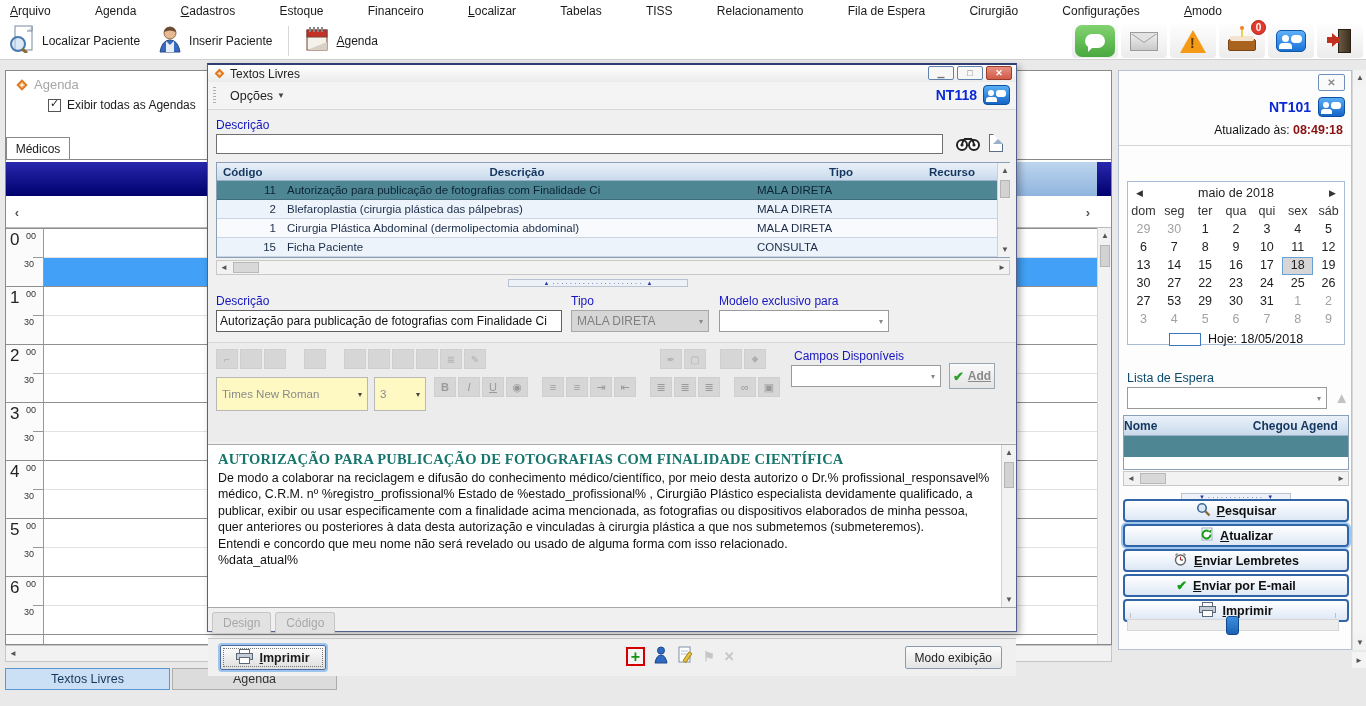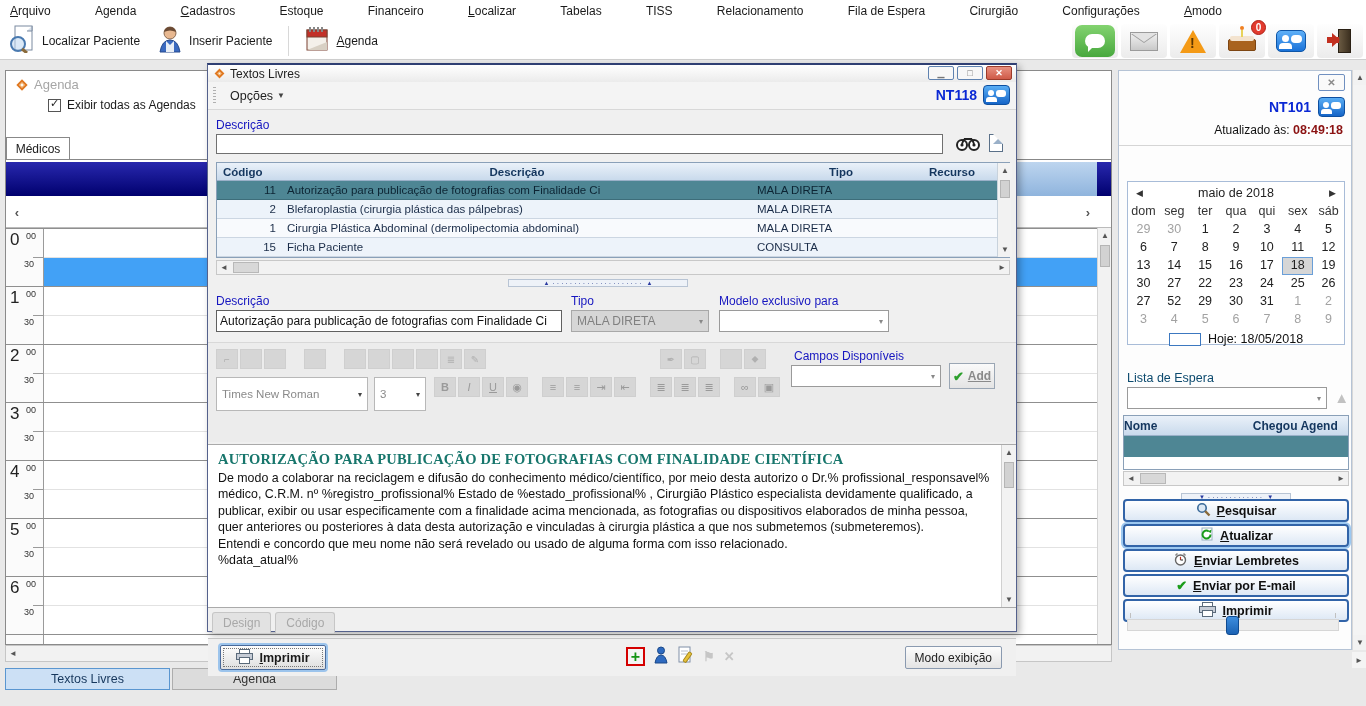--- a/index.html
+++ b/index.html
@@ -119,21 +119,21 @@
 .combo{position:absolute;height:22px;border:1px solid #9a9a9a;background:#fff;display:flex;align-items:center;justify-content:space-between;padding:0 5px;font-size:12px;color:#333}
 .combo .dd{color:#888}
 .combo.dis{background:#d6d6d6;color:#808080;border-color:#a8a8a8}
 .frm-tip{left:363px;top:200px;width:138px}
 .frm-mod-lbl{position:absolute;left:511px;top:184px}
 .frm-mod{left:511px;top:200px;width:170px}
 
 .etb{position:absolute;left:0;top:232px;width:100%;height:100px;background:#ececec;border-top:1px solid #d8d8d8}
 .gbtn{position:absolute;width:22px;height:20px;background:#d6d6d6;border:1px solid #cfcfcf;color:#b0b0b0;font-size:10px;display:flex;align-items:center;justify-content:center}
 .gbtn.t{color:#9a9a9a;font-size:11px}
-.fsel{position:absolute;height:22px;background:#ffffff;border:1px solid #b8b8b8;color:#8a8a8a;display:flex;align-items:center;justify-content:space-between;padding:16px 5px;font-size:11.5px}
+.fsel{position:absolute;height:22px;background:#fef9c3;border:1px solid #b8b8b8;color:#8a8a8a;display:flex;align-items:center;justify-content:space-between;padding:16px 5px;font-size:11.5px}
 .campos-lbl{position:absolute;left:586px;top:6px}
 .campos-combo{left:583px;top:22px;width:150px}
 .addbtn{position:absolute;left:741px;top:20px;width:46px;height:26px;border:1px solid #9aa6b4;background:linear-gradient(#fafafa,#e4e4e4);display:flex;align-items:center;justify-content:center;gap:4px;font-weight:bold;color:#8a8a8a}
 .addbtn .chk{color:#2da02d;font-size:13px}
 
 .rt{position:absolute;left:0;top:334px;width:100%;height:164px;background:#fff;border-top:1px solid #aaa;border-bottom:1px solid #aaa;display:flex}
 .rt-content{flex:1;padding:6px 8px 0 10px;overflow:hidden}
 .rt-title{font-family:"Liberation Serif",serif;font-weight:bold;font-size:14.5px;color:#17766c;margin-bottom:2px;letter-spacing:.2px}
 .rt-p{font-size:12.4px;color:#111;line-height:16.4px}
 .rt-vscroll{width:15px;background:#f2f2f2;border-left:1px solid #d0d0d0;display:flex;flex-direction:column}
@@ -678,21 +678,21 @@
           <span class="cday sel">18</span>
           <span class="cday">19</span>
           <span class="cday">30</span>
           <span class="cday">27</span>
           <span class="cday">22</span>
           <span class="cday">23</span>
           <span class="cday">24</span>
           <span class="cday">25</span>
           <span class="cday">26</span>
           <span class="cday">27</span>
-          <span class="cday">52</span>
+          <span class="cday">53</span>
           <span class="cday">29</span>
           <span class="cday">30</span>
           <span class="cday">31</span>
           <span class="cday m">1</span>
           <span class="cday m">2</span>
           <span class="cday m">3</span>
           <span class="cday m">4</span>
           <span class="cday m">5</span>
           <span class="cday m">6</span>
           <span class="cday m">7</span>

